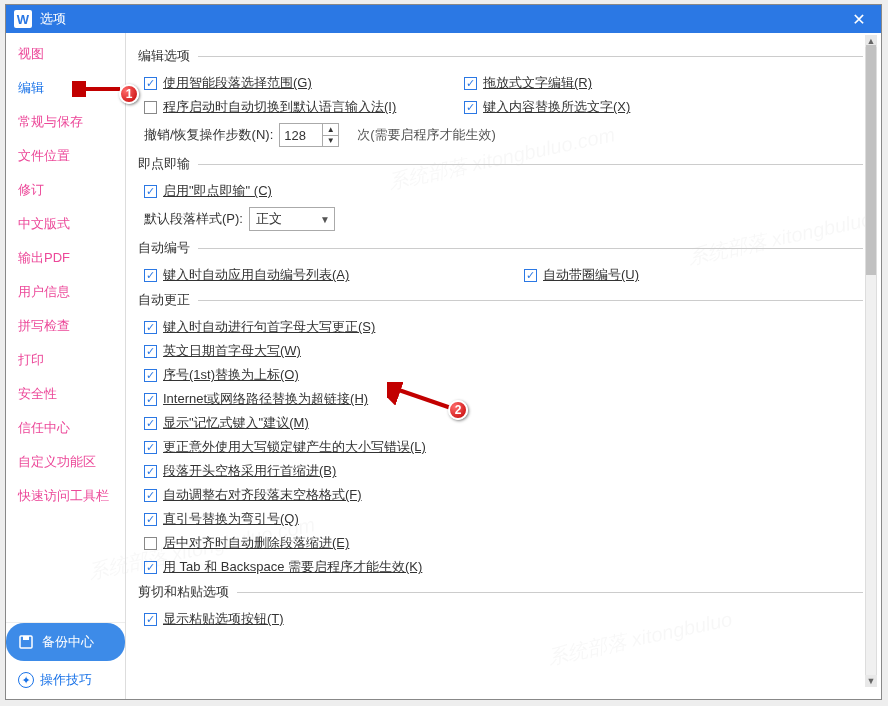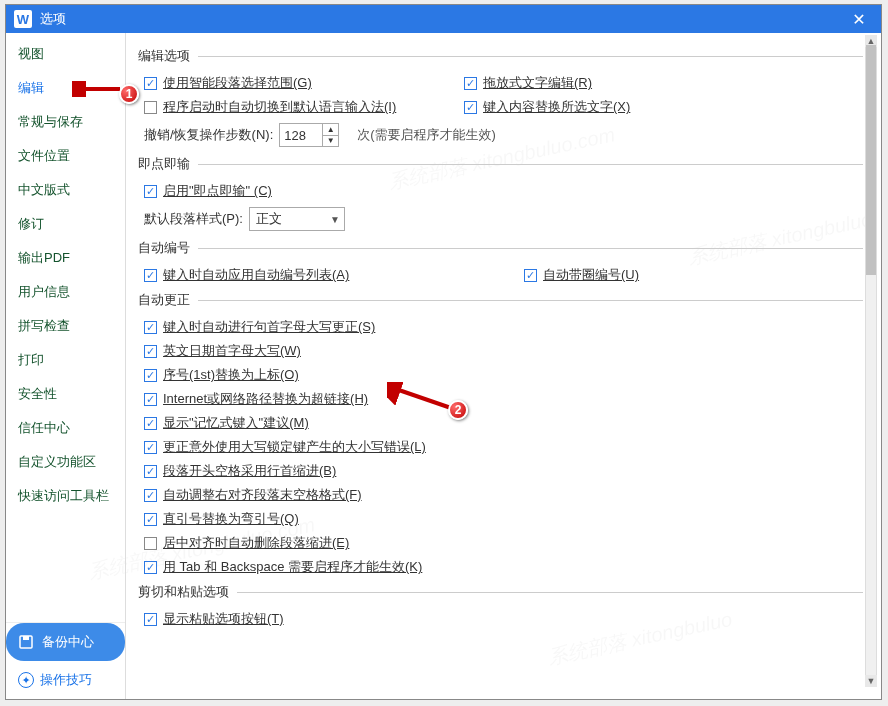--- a/index.html
+++ b/index.html
@@ -5,21 +5,21 @@
 * { box-sizing: border-box; margin: 0; padding: 0; font-family: "Microsoft YaHei", "SimSun", Arial, sans-serif; font-size: 13px; }
 body { background: #eee; width: 888px; height: 706px; overflow: hidden; }
 .dialog { position: absolute; left: 5px; top: 4px; width: 877px; height: 696px; background: #fff; border: 1px solid #888; display: flex; flex-direction: column; }
 .titlebar { height: 28px; background: #2b78e4; color: #fff; display: flex; align-items: center; padding: 0 8px; position: relative; }
 .titlebar .wicon { width: 18px; height: 18px; background: #fff; color: #2b78e4; display:inline-flex; align-items:center; justify-content:center; font-weight:bold; margin-right:8px; border-radius:2px;}
 .titlebar .title { flex:1; }
 .titlebar .close { width:28px; text-align:center; cursor:pointer; font-size:16px;}
 .body { flex:1; display:flex; overflow:hidden; }
 .sidebar { width:120px; border-right:1px solid #ddd; display:flex; flex-direction:column; position:relative; }
 .sidebar-list { flex:1; overflow:auto; padding-top:4px; }
-.sidebar-item { padding:8px 12px; color:#14532d; cursor:pointer; position:relative;}
+.sidebar-item { padding:8px 12px; color:#ec4899; cursor:pointer; position:relative;}
 .sidebar-item.active { color:#1a73e8; font-weight:500;}
 .sidebar-bottom { border-top:1px solid #eee; }
 .backup-btn { background:#3d8be8; color:#fff; margin:0; padding:10px 12px; display:flex; align-items:center; cursor:pointer;border-radius:18px;}
 .backup-btn .icon { width:16px; height:16px; margin-right:8px; display:inline-flex; align-items:center; justify-content:center;}
 .tips-link { padding:10px 12px; color:#1a73e8; display:flex; align-items:center; cursor:pointer;}
 .tips-link .icon { width:16px;height:16px;border:1.5px solid #1a73e8;border-radius:50%;display:inline-flex;align-items:center;justify-content:center;margin-right:6px;font-size:11px;}
 .content { flex:1; padding:10px 18px 10px 12px; overflow:auto; color:#333; position:relative;}
 .scrollbar-fake { position:absolute; right:4px; top:2px; bottom:12px; width:12px; }
 .scrollbar-track { position:absolute; inset:0; background:#f0f0f0; border:1px solid #ddd;}
 .scrollbar-thumb { position:absolute; left:1px; right:1px; top:10px; height:230px; background:#c1c1c1;}
@@ -35,21 +35,21 @@
 .cb.checked::after{content:"✓";font-size:11px;color:#2b78e4;line-height:1;}
 .cb.unchecked{border-color:#888;}
 .row label { cursor:pointer;text-decoration:underline; }
 .field-row { display:flex; align-items:center; padding:4px 0; }
 .field-row .lbl { margin-right:6px; }
 .numinput { width:60px; height:24px; border:1px solid #aaa; display:flex; align-items:center; padding:0 4px; position:relative;}
 .numinput .spinner { position:absolute; right:0; top:0; bottom:0; width:16px; display:flex; flex-direction:column;}
 .numinput .spin-btn{flex:1;border-left:1px solid #aaa;display:flex;align-items:center;justify-content:center;font-size:8px;cursor:pointer;}
 .numinput .spin-btn:first-child{border-bottom:1px solid #aaa;}
 .hint { margin-left:18px; color:#555;}
-.select { width:96px; height:24px; border:1px solid #aaa; display:flex; align-items:center; padding:0 6px; position:relative; cursor:pointer;}
+.select { width:86px; height:24px; border:1px solid #aaa; display:flex; align-items:center; padding:0 6px; position:relative; cursor:pointer;}
 .select .caret { position:absolute; right:4px; top:50%; transform:translateY(-50%); font-size:10px; color:#555;}
 .indent { padding-left:6px; }
 
 
 .badge { position:absolute; width:20px; height:20px; border-radius:50%; background: radial-gradient(circle at 30% 30%, #ff6b6b, #c20000); border:2px solid #fff; box-shadow:1px 1px 3px rgba(0,0,0,.5); color:#fff; font-weight:bold; display:flex; align-items:center; justify-content:center; font-size:12px; z-index:10;}
 .badge1 { left:113px; top:79px;}
 
 .arrow-svg { position:absolute; z-index:9; pointer-events:none;}
 .arrow1 { left:66px; top:76px; width:50px; height:16px;}
 .arrow2 { left:381px; top:377px; width:68px; height:30px;}
@@ -72,22 +72,22 @@
     <span class="close">✕</span>
   </div>
 
   <div class="body">
     <div class="sidebar">
       <div class="sidebar-list">
         <div class="sidebar-item">视图</div>
         <div class="sidebar-item active">编辑</div>
         <div class="sidebar-item">常规与保存</div>
         <div class="sidebar-item">文件位置</div>
+        <div class="sidebar-item">修订</div>
         <div class="sidebar-item">中文版式</div>
-        <div class="sidebar-item">修订</div>
         <div class="sidebar-item">输出PDF</div>
         <div class="sidebar-item">用户信息</div>
         <div class="sidebar-item">拼写检查</div>
         <div class="sidebar-item">打印</div>
         <div class="sidebar-item">安全性</div>
         <div class="sidebar-item">信任中心</div>
         <div class="sidebar-item">自定义功能区</div>
         <div class="sidebar-item">快速访问工具栏</div>
       </div>
       <div class="sidebar-bottom">

